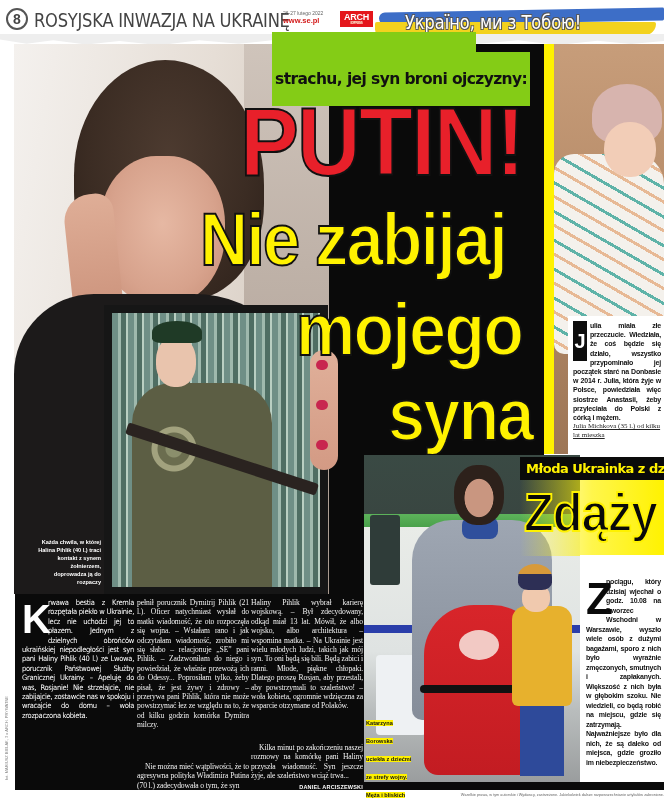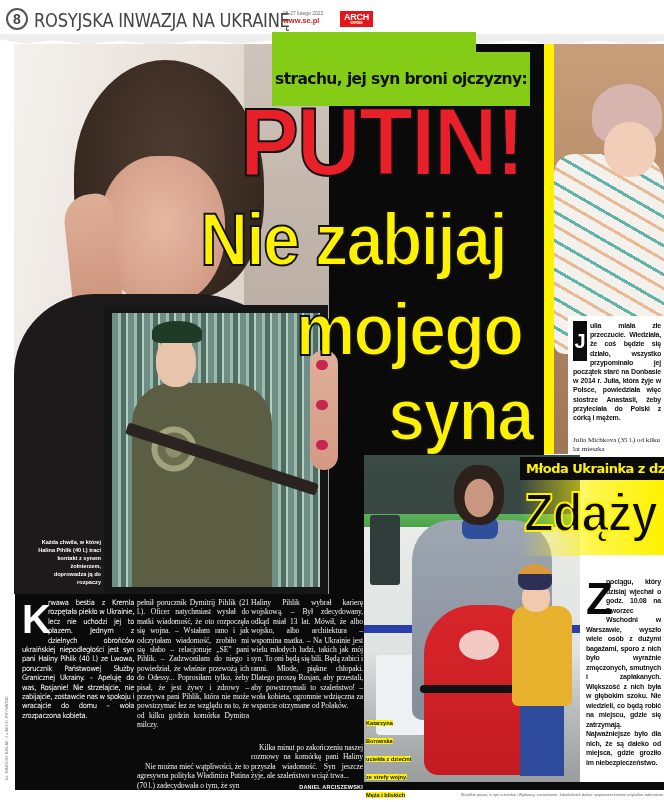--- a/index.html
+++ b/index.html
@@ -42,21 +42,21 @@
 
   
   .photo-baby { position: absolute; left: 554px; top: 44px; width: 110px; height: 410px; overflow: hidden;
     background: linear-gradient(180deg, #c79d7a 0%, #b88d6a 40%, #9d7656 100%); }
   .baby-hat { position: absolute; left: 38px; top: 40px; width: 70px; height: 60px; border-radius: 50% 50% 35% 35%; background: #d7b4ae; }
   .baby-face { position: absolute; left: 50px; top: 78px; width: 52px; height: 55px; border-radius: 48%; background: #f2cdb7; }
   .baby-blanket { position: absolute; left: 0; top: 110px; width: 110px; height: 200px; border-radius: 20px 30px 10px 10px; background: repeating-linear-gradient(30deg, #f4f1ec 0 10px, #e7b995 10px 13px, #f4f1ec 13px 22px, #5fb3a8 22px 25px); }
   .baby-textbox { position: absolute; left: 568px; top: 316px; width: 96px; height: 138px; background: #fff; padding: 5px 3px 0 5px; }
   .dropcap-j { float: left; width: 14px; height: 40px; background: #0d0d0d; color: #fff; font: 900 20px/40px "Liberation Sans", sans-serif; text-align: center; margin-right: 3px; }
   .baby-text { font: 700 7px/9.2px "Liberation Sans", sans-serif; color: #111; letter-spacing: -0.2px; text-align: justify; }
-  .baby-text2 { font: 400 7px/9px "Liberation Serif", serif; color: #222; margin-top: 14px; }
+  .baby-text2 { font: 400 7px/9px "Liberation Serif", serif; color: #222; margin-top: 0; text-decoration: underline; }
 
   
   .kicker { position: absolute; left: 272px; top: 49px; width: 272px; }
   .kicker span { display: inline; background: #84cc16; color: #111; font: 700 15.5px/20px "DejaVu Sans", sans-serif; letter-spacing: -0.6px; padding: 18px 3px; box-decoration-break: clone; -webkit-box-decoration-break: clone; }
   .kicker span { transform: scaleX(0.9); }
   .h-putin { position: absolute; left: 240px; top: 90px; width: 320px; font: 900 96px/104px "Liberation Sans", sans-serif; color: #e8202a; letter-spacing: -2px;
     -webkit-text-stroke: 2px #111; transform: scaleX(0.92); transform-origin: left; white-space: nowrap; }
   .h-yellow { position: absolute; font: 700 74px/80px "Liberation Sans", sans-serif; color: #fff200; -webkit-text-stroke: 2px #111; letter-spacing: -2px; white-space: nowrap; transform-origin: left; }
   .h-line1 { left: 200px; top: 200px; transform: scaleX(0.9); }
   .h-line2 { left: 296px; top: 290px; transform: scaleX(0.9); }
@@ -129,20 +129,25 @@
   <div class="page-num">8</div>
   <div class="section-title">ROSYJSKA INWAZJA NA UKRAINĘ</div>
   <div class="dateblock">
     <span class="date">26-27 lutego 2022</span>
     <span class="site">www.se.pl</span>
   </div>
   <div class="logo">
     <span>ARCH</span>
     <small>EXPRESS</small>
   </div>
+  <div class="ua-banner">
+    <div class="blue"></div>
+    <div class="yellow"></div>
+    <div class="txt">Україно, ми з Тобою!</div>
+  </div>
 </div>
 <div class="torn"></div>
 
 <div class="photo-mother">
   <div class="wall-light"></div>
   <div class="mother-dark-bg"></div>
   <div class="black-panel"></div>
   <div class="hair"></div>
   <div class="face"></div>
   <div class="hand"></div>

